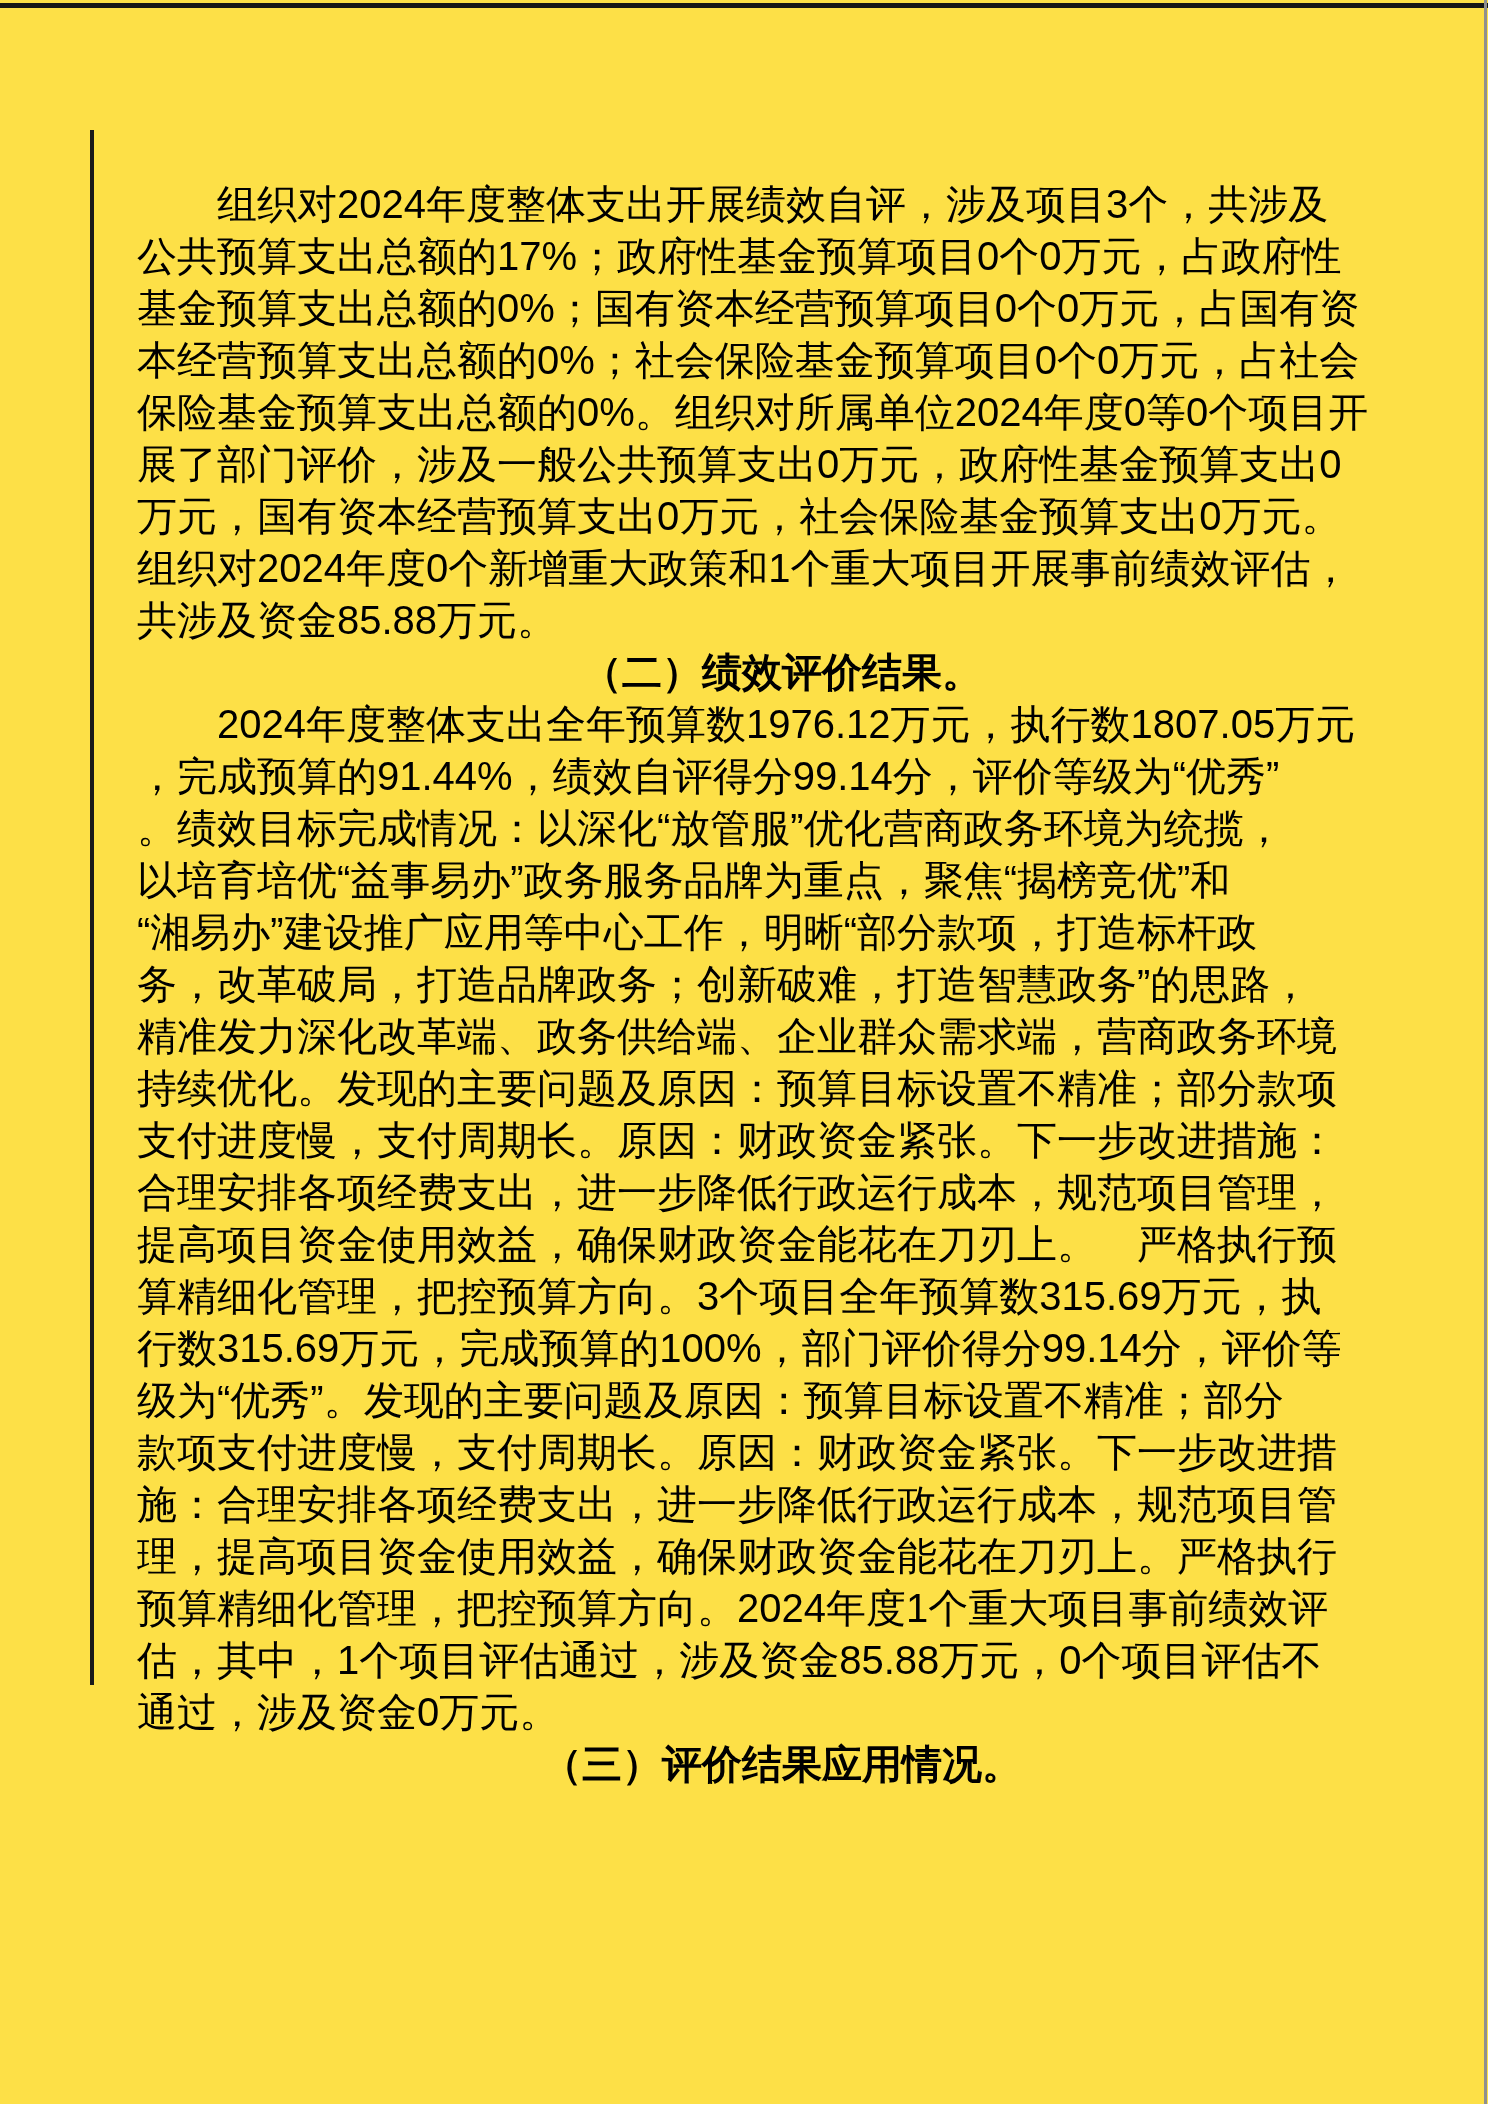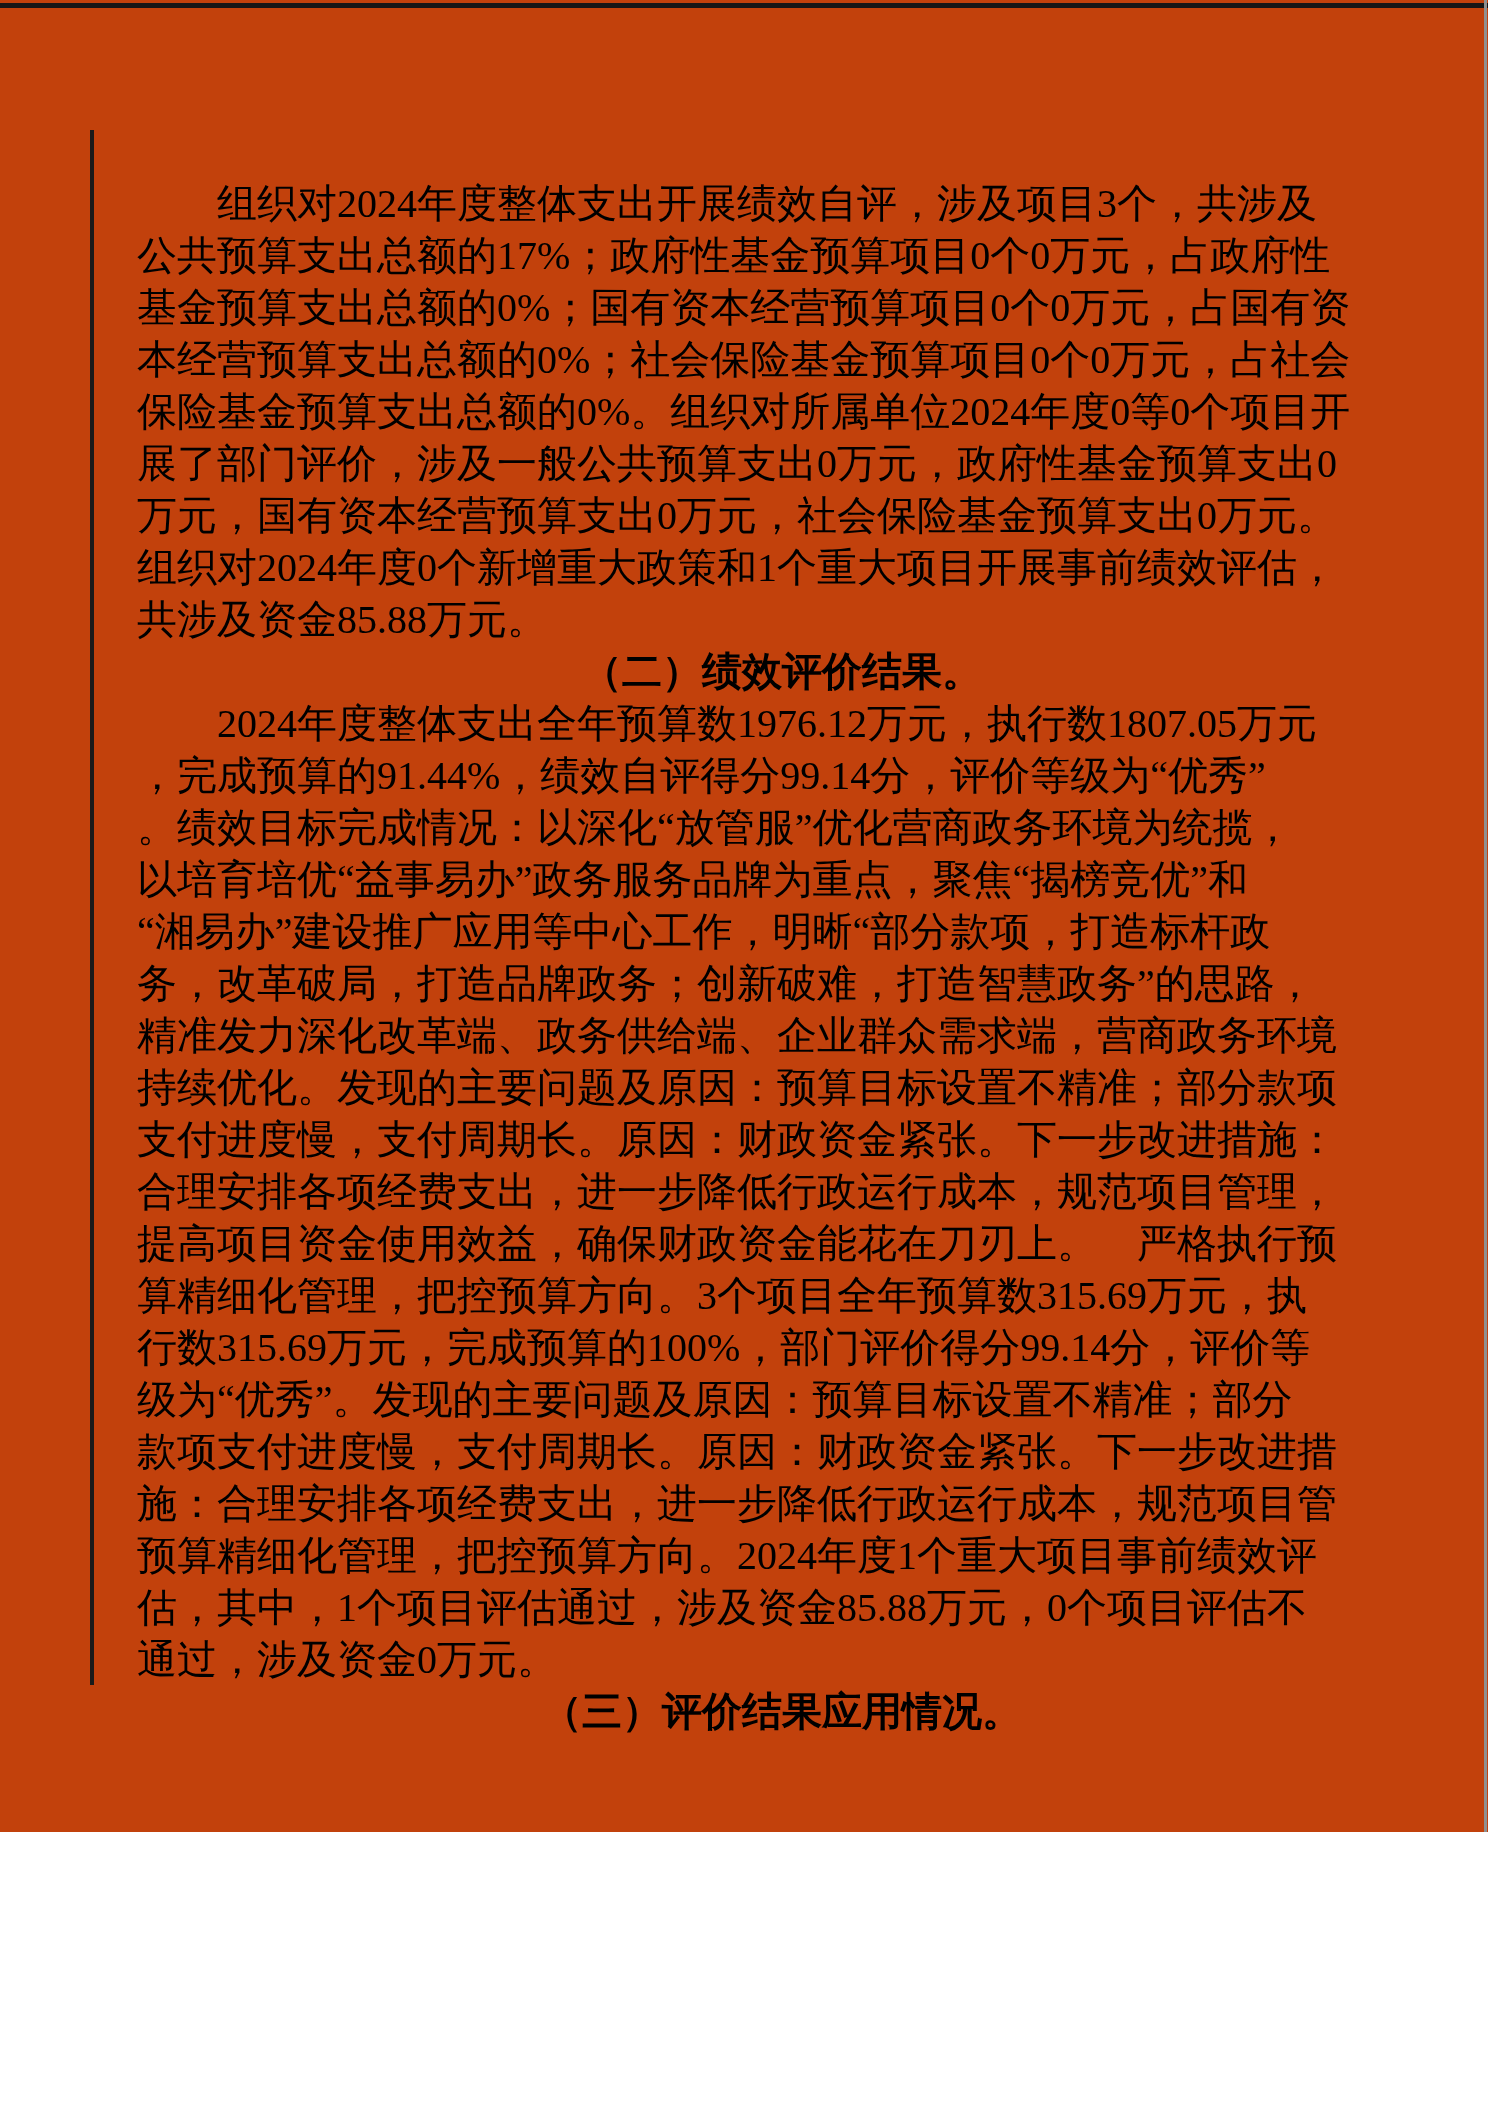--- a/index.html
+++ b/index.html
@@ -3,24 +3,24 @@
 <meta charset="utf-8">
 <style>
   html, body {
     margin: 0;
     padding: 0;
     background: #ffffff;
   }
   .page {
     position: relative;
     width: 1488px;
-    height: 1832px;
-    background: #c2410c;
+    height: 2104px;
+    background: #fde047;
     overflow: hidden;
-    font-family: Liberation Serif, serif;
+    font-family: Liberation Sans, sans-serif;
   }
   .rule-top {
     position: absolute;
     top: 3px;
     left: 0;
     width: 100%;
     height: 5px;
     background: #161616;
   }
   .rule-right {
@@ -87,18 +87,19 @@
       <div class="line">精准发力深化改革端、政务供给端、企业群众需求端，营商政务环境</div>
       <div class="line">持续优化。发现的主要问题及原因：预算目标设置不精准；部分款项</div>
       <div class="line">支付进度慢，支付周期长。原因：财政资金紧张。下一步改进措施：</div>
       <div class="line">合理安排各项经费支出，进一步降低行政运行成本，规范项目管理，</div>
       <div class="line">提高项目资金使用效益，确保财政资金能花在刀刃上。　严格执行预</div>
       <div class="line">算精细化管理，把控预算方向。3个项目全年预算数315.69万元，执</div>
       <div class="line">行数315.69万元，完成预算的100%，部门评价得分99.14分，评价等</div>
       <div class="line">级为“优秀”。发现的主要问题及原因：预算目标设置不精准；部分</div>
       <div class="line">款项支付进度慢，支付周期长。原因：财政资金紧张。下一步改进措</div>
       <div class="line">施：合理安排各项经费支出，进一步降低行政运行成本，规范项目管</div>
+      <div class="line">理，提高项目资金使用效益，确保财政资金能花在刀刃上。严格执行</div>
       <div class="line">预算精细化管理，把控预算方向。2024年度1个重大项目事前绩效评</div>
       <div class="line">估，其中，1个项目评估通过，涉及资金85.88万元，0个项目评估不</div>
       <div class="line">通过，涉及资金0万元。</div>
       <div class="line indent heading">（三）评价结果应用情况。</div>
     </div>
 </div>
 
 </body></html>

